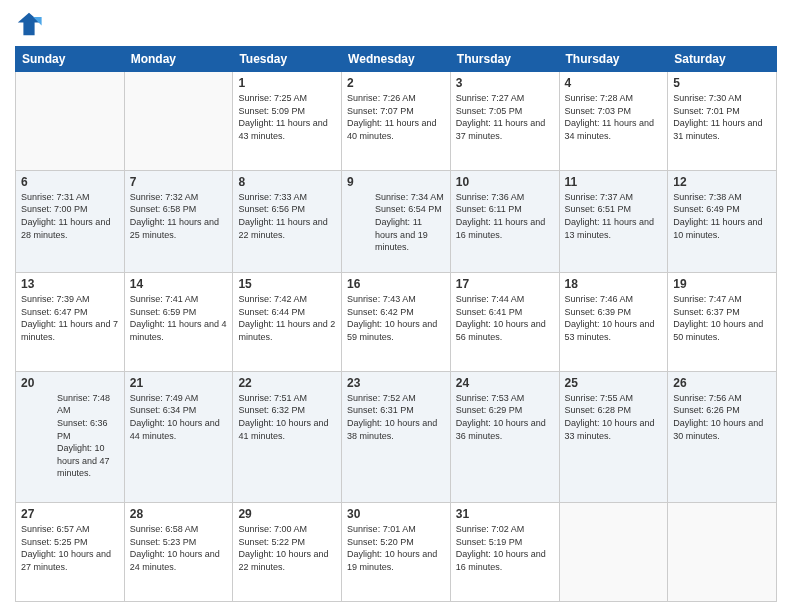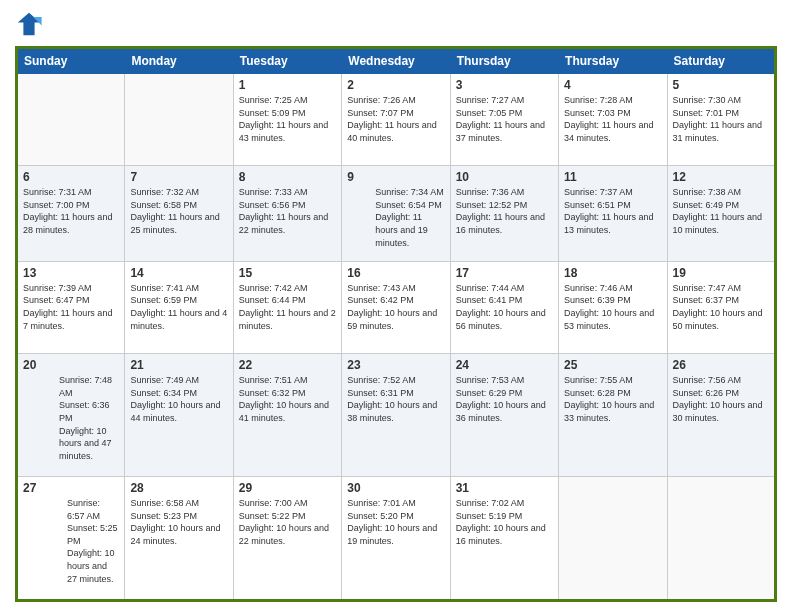--- a/index.html
+++ b/index.html
@@ -47,21 +47,21 @@
       font-weight: bold;
       color: #333;
       line-height: 1.1;
     }
     .subtitle {
       font-size: 14px;
       color: #555;
     }
     .calendar {
       flex: 1;
-      border: 3px solid #4d7c0f;
+      border: 1px solid #4d7c0f;
       border-collapse: collapse;
       width: 100%;
       table-layout: fixed;
     }
     .calendar th {
       background: #1a5fa8;
       color: white;
       text-align: left;
       padding: 5px 6px;
       font-size: 12px;
@@ -183,21 +183,21 @@
           </td>
           <td>
             <span class="day-number">9</span>
             <div class="day-info" style="white-space: pre-wrap; margin-left: 28px;">Sunrise: 7:34 AM
 Sunset: 6:54 PM
 Daylight: 11 hours and 19 minutes.</div>
           </td>
           <td>
             <span class="day-number">10</span>
             <div class="day-info" style="white-space: pre-wrap;">Sunrise: 7:36 AM
-Sunset: 12:52 PM
+Sunset: 6:11 PM
 Daylight: 11 hours and 16 minutes.</div>
           </td>
           <td>
             <span class="day-number">11</span>
             <div class="day-info" style="white-space: pre-wrap;">Sunrise: 7:37 AM
 Sunset: 6:51 PM
 Daylight: 11 hours and 13 minutes.</div>
           </td>
           <td>
             <span class="day-number">12</span>
@@ -290,21 +290,21 @@
           <td>
             <span class="day-number">26</span>
             <div class="day-info" style="white-space: pre-wrap;">Sunrise: 7:56 AM
 Sunset: 6:26 PM
 Daylight: 10 hours and 30 minutes.</div>
           </td>
         </tr>
         <tr>
           <td>
             <span class="day-number">27</span>
-            <div class="day-info" style="white-space: pre-wrap; margin-left: 44px;">Sunrise: 6:57 AM
+            <div class="day-info" style="white-space: pre-wrap;">Sunrise: 6:57 AM
 Sunset: 5:25 PM
 Daylight: 10 hours and 27 minutes.</div>
           </td>
           <td>
             <span class="day-number">28</span>
             <div class="day-info" style="white-space: pre-wrap;">Sunrise: 6:58 AM
 Sunset: 5:23 PM
 Daylight: 10 hours and 24 minutes.</div>
           </td>
           <td>

